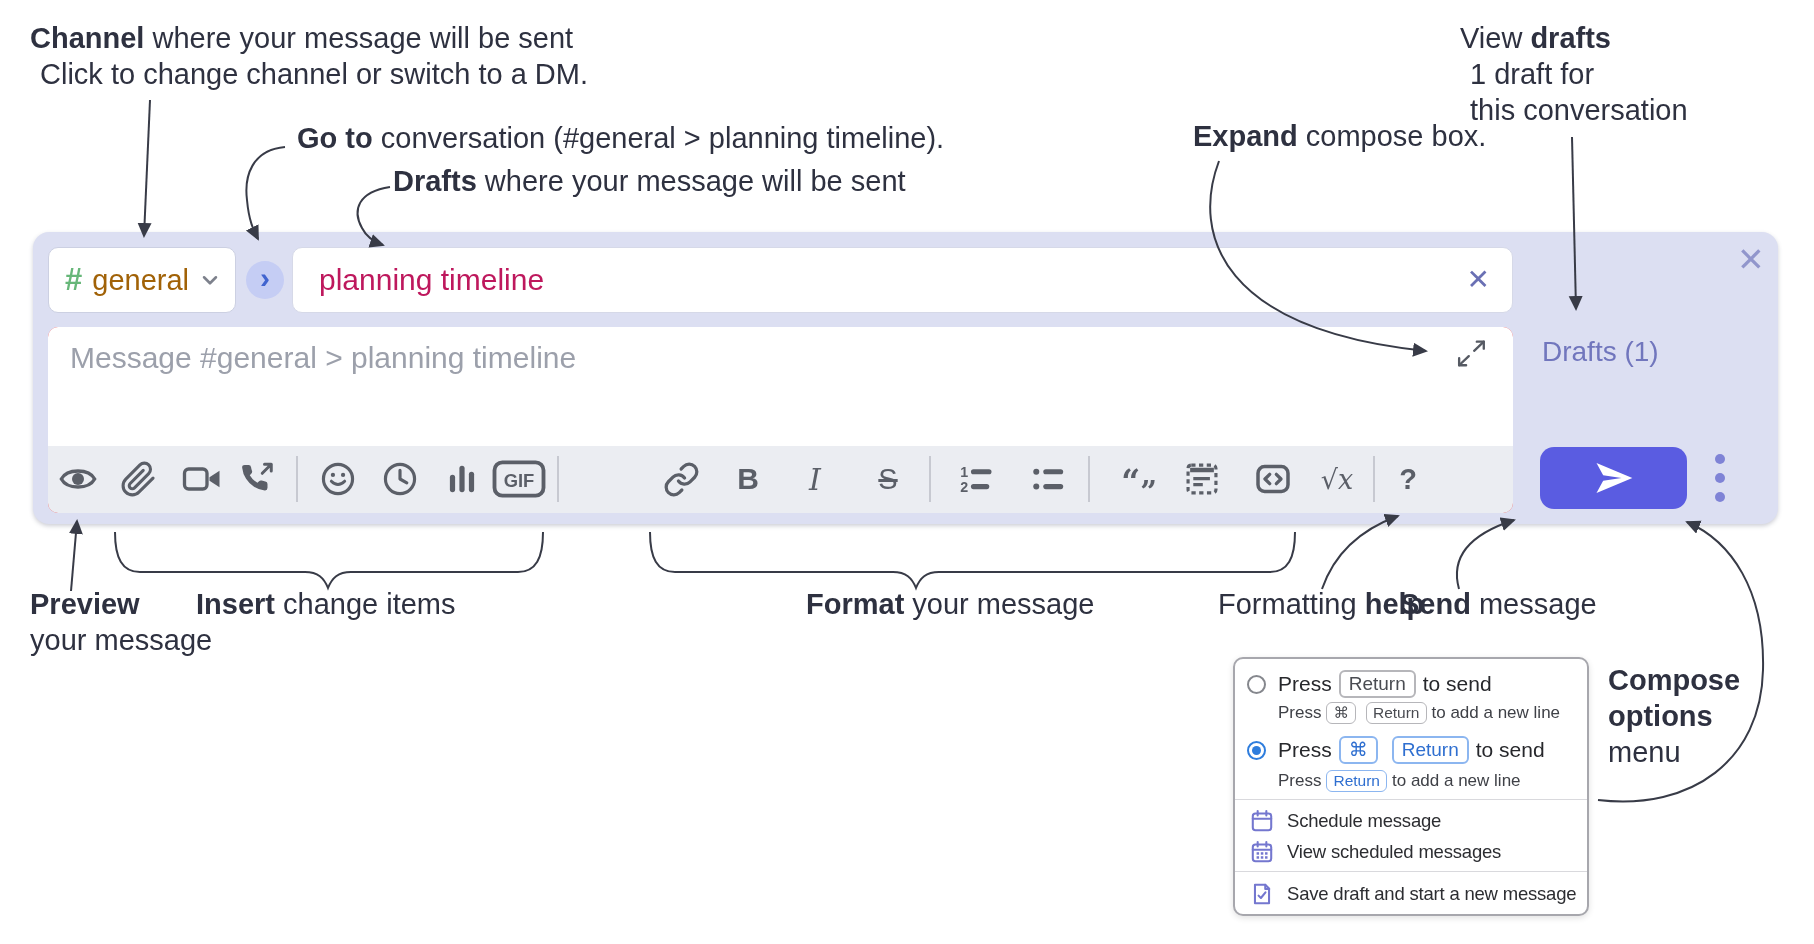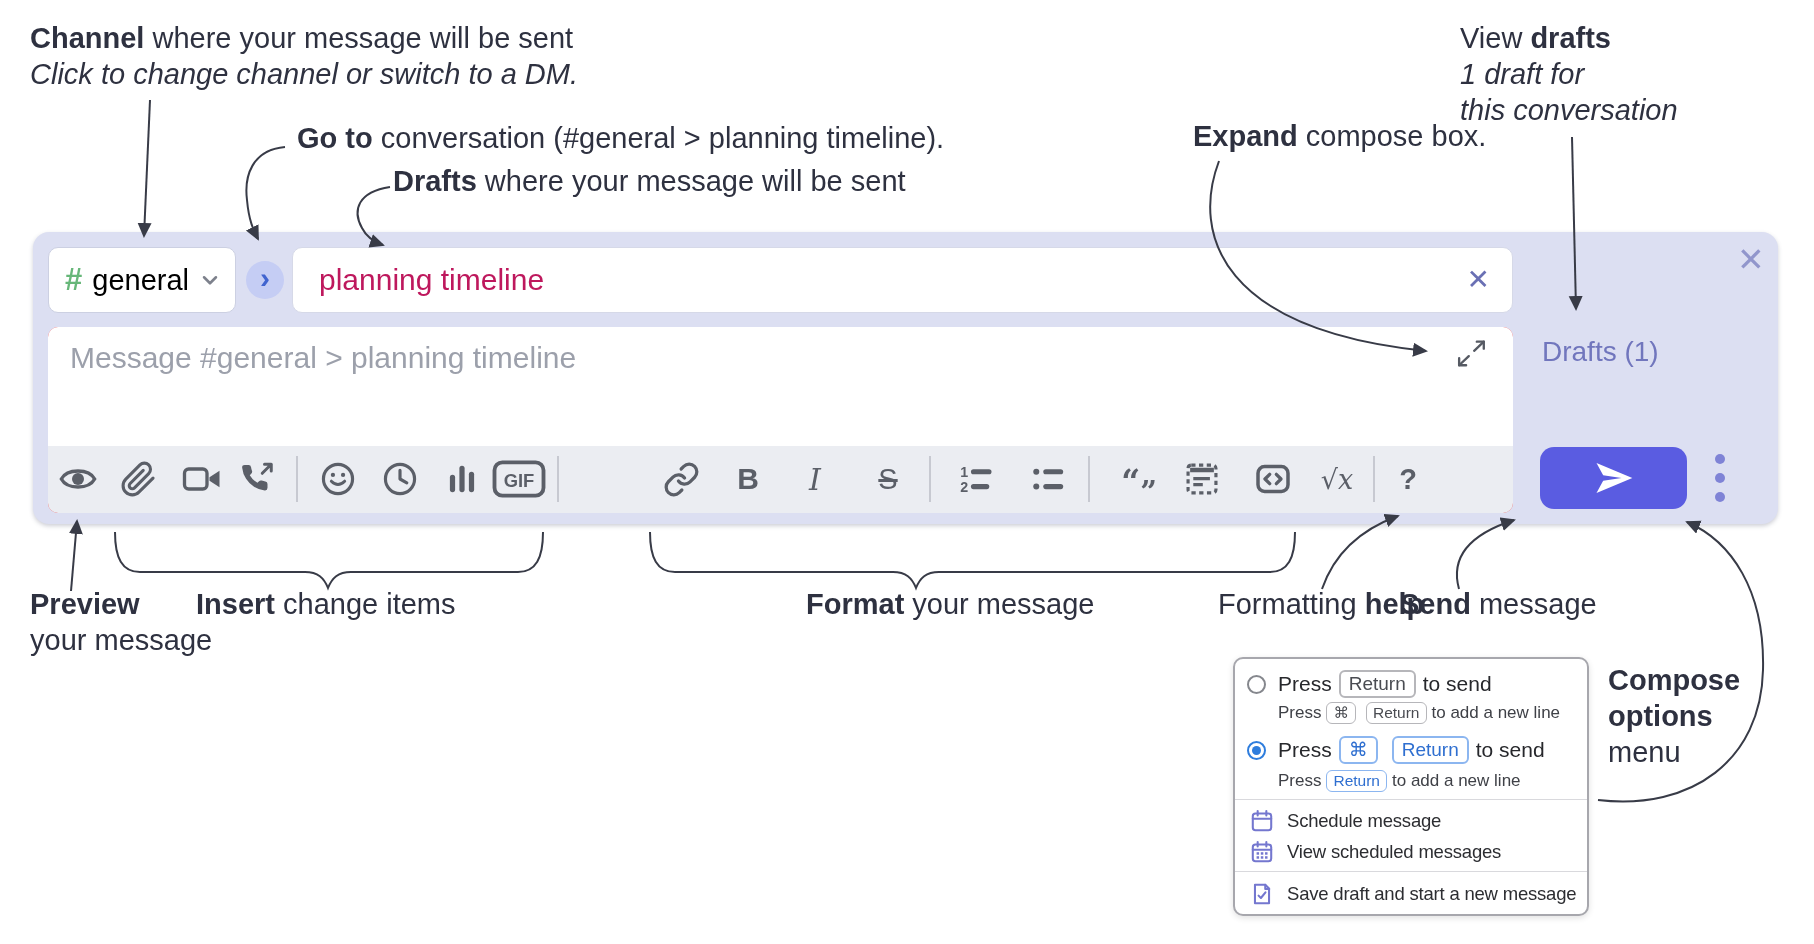--- a/index.html
+++ b/index.html
@@ -3,41 +3,41 @@
 <meta charset="utf-8">
 <style>
   html,body{margin:0;padding:0;background:#fff;}
   .stage{position:relative;width:1814px;height:944px;background:#ffffff;overflow:hidden;
          font-family:"Liberation Sans",sans-serif;color:#2e3140;}
   .overlay{position:absolute;left:0;top:0;width:1814px;height:944px;pointer-events:none;z-index:5;}
 
   
   .ann{position:absolute;font-size:29px;line-height:36px;color:#2e3140;white-space:nowrap;z-index:6;}
   .ann b{font-weight:700;}
-  .ann .it{font-style:italic;}
+  .ann .it{margin-left:10px;}
   .ann-channel{left:30px;top:20px;}
   .ann-goto{left:297px;top:120px;}
   .ann-topic{left:393px;top:163px;}
   .ann-expand{left:1193px;top:118px;}
   .ann-drafts{left:1460px;top:20px;}
   .ann-preview{left:30px;top:586px;}
   .ann-insert{left:196px;top:586px;}
   .ann-format{left:806px;top:586px;text-align:center;}
   .ann-help{left:1218px;top:586px;}
   .ann-send{left:1400px;top:586px;}
   .ann-compose-options{left:1608px;top:662px;}
 
   
   .compose{position:absolute;left:33px;top:232px;width:1745px;height:292px;background:#dcdff2;
            border-radius:16px;box-shadow:0 2px 4px rgba(60,64,90,.25);z-index:2;}
   .chan-select{position:absolute;left:15px;top:15px;width:188px;height:66px;background:#fff;
                border:1px solid #ccd0e2;border-radius:10px;display:flex;align-items:center;
                box-sizing:border-box;padding:0 12px 0 16px;cursor:pointer;}
   .chan-select .hash{color:#67b779;font-weight:700;font-size:31px;margin-right:10px;}
-  .chan-select .chan-name{font-size:29px;color:#000000;flex:1;}
+  .chan-select .chan-name{font-size:29px;color:#a16207;flex:1;}
   .goto-btn{position:absolute;left:213px;top:29px;width:38px;height:38px;border-radius:50%;
             background:#c5cdf4;border:none;display:flex;align-items:center;justify-content:center;
             cursor:pointer;padding:0;}
   .goto-btn span{color:#4164cf;font-size:30px;font-weight:700;line-height:36px;margin-top:-4px;}
   .topic-input{position:absolute;left:259px;top:15px;width:1221px;height:66px;background:#fff;
                border:1px solid #d6d9e8;border-radius:10px;box-sizing:border-box;display:flex;
                align-items:center;padding:0 22px 0 26px;}
   .topic-input .val{font-size:30px;color:#be185d;flex:1;}
   .topic-clear{color:#6a70b4;font-size:28px;cursor:pointer;line-height:28px;}
   .close-x{position:absolute;left:1704px;top:8px;font-size:33px;color:#9196cc;cursor:pointer;}

